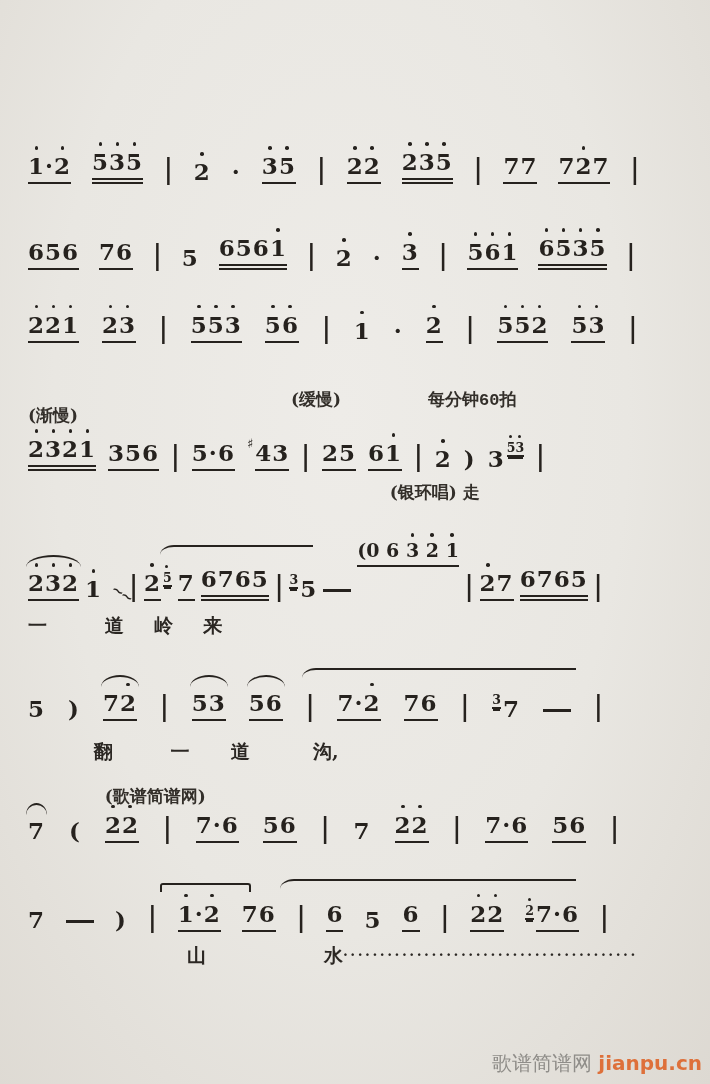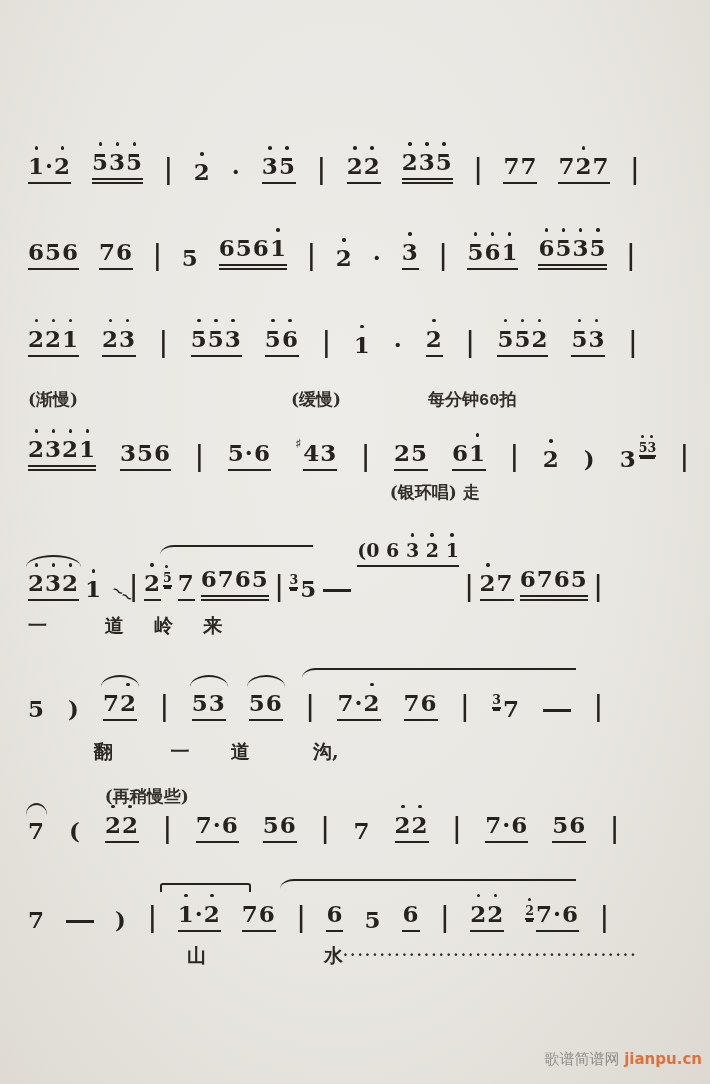--- a/index.html
+++ b/index.html
@@ -2,23 +2,23 @@
 <html><head>
 <meta charset="utf-8">
 <style>
   html,body{margin:0;padding:0;}
   body{width:710px;height:1084px;font-family:"DejaVu Serif","Liberation Serif",serif;}
   .page{position:relative;width:710px;height:1084px;overflow:hidden;color:#26221e;
         background:radial-gradient(ellipse at 48% 38%, #eeece8 0%, #e9e7e2 55%, #ddd9d2 100%);}
   .score{position:absolute;left:0;top:0;width:100%;height:100%;}
   .line{position:absolute;left:28px;width:548px;}
   .cells{display:flex;align-items:flex-end;}
-  .L1 .cells{gap:21px}.L2 .cells{gap:20px}.L3 .cells{gap:23px}.L4 .cells{gap:24px}
+  .L1 .cells{gap:21px}.L2 .cells{gap:20px}.L3 .cells{gap:23px}.L4 .cells{gap:12px}
   .L5 .cells{gap:6px}.L6 .cells{gap:23px}.L7 .cells{gap:24px}.L8 .cells{gap:21px}
-  .L1{top:150px}.L2{top:236px}.L3{top:326px}.L4{top:437px}
+  .L1{top:150px}.L2{top:236px}.L3{top:312px}.L4{top:437px}
   .L5{top:567px}.L6{top:690px}.L7{top:812px}.L8{top:901px}
 
   .cell{position:relative;display:inline-flex;align-items:flex-end;
         font-size:23px;font-weight:bold;letter-spacing:1px;line-height:1.05;}
   .dcol{display:flex;flex-direction:column;align-items:stretch;}
   .digits{white-space:pre;}
   .ch{position:relative;display:inline-block;}
   .od{position:absolute;top:-8px;left:50%;margin-left:-2px;width:3.5px;height:3.5px;
       border-radius:50%;background:#26221e;}
   .uls{display:block;margin-top:2px;}
@@ -41,21 +41,21 @@
   .tie.sq{border-left:2px solid #26221e;border-right:2px solid #26221e;height:7px;
           border-radius:3px 3px 0 0;top:-18px;}
   .ann{position:absolute;top:-49px;font-size:17px;font-weight:bold;white-space:nowrap;color:#332f2a;}
   .L7 .ann{top:-27px;}
   .below{position:absolute;top:44px;font-size:17px;font-weight:bold;white-space:nowrap;color:#332f2a;}
   .lyric{position:absolute;font-size:19px;font-weight:bold;white-space:nowrap;color:#2b2723;}
   .L5 .lyric{top:46px}.L6 .lyric{top:49px}.L8 .lyric{top:42px}
   .leader{font-size:14px;letter-spacing:2.5px;vertical-align:2px;}
   .pagenum{position:absolute;left:242px;top:998px;width:130px;text-align:center;
            font-size:21px;font-weight:bold;letter-spacing:1px;}
-  .watermark{position:absolute;right:8px;top:1050px;font-size:15px;white-space:nowrap;
+  .watermark{position:absolute;right:8px;top:1050px;font-size:20px;white-space:nowrap;
              font-family:"DejaVu Sans","Liberation Sans",sans-serif;}
   .wm-site{color:#8f8d89;}
   .wm-url{color:#de703a;font-weight:bold;}
 </style>
 </head>
 <body>
 
 <div class="page">
   <div class="score">
       <div class="line L1">
@@ -275,21 +275,21 @@
               <span class="digits"><span class="ch"><i class="od"></i>5</span><span class="ch"><i class="od"></i>3</span></span>
               <span class="uls">
                 <i class="u"></i>
               </span>
             </span>
           </span>
           <span class="bar">|</span>
         </div>
       </div>
       <div class="line L4">
-        <span class="ann" style="left: 0%;">(渐慢)</span>
+        <span class="ann" style="left: 0%; margin-top: 16px;">(渐慢)</span>
         <span class="ann" style="left: 48%; text-align: center;">(缓慢)</span>
         <span class="ann" style="left: 73%; font-family: Liberation Mono, monospace;">每分钟60拍</span>
         <span class="below" style="left: 66%;">(银环唱) 走</span>
         <div class="cells">
           <span class="cell">
             <span class="dcol">
               <span class="digits"><span class="ch"><i class="od"></i>2</span><span class="ch"><i class="od"></i>3</span><span class="ch"><i class="od"></i>2</span><span class="ch"><i class="od"></i>1</span></span>
               <span class="uls">
                 <i class="u"></i>
                 <i class="u"></i>
@@ -529,21 +529,21 @@
             </span>
           </span>
           <span class="bar">|</span>
         </div>
         <span class="lyric" style="left: 12%;">翻</span>
         <span class="lyric" style="left: 26%;">一</span>
         <span class="lyric" style="left: 37%;">道</span>
         <span class="lyric" style="left: 52%;">沟,</span>
       </div>
       <div class="line L7">
-        <span class="ann" style="left: 14%;">(再稍慢些)</span>
+        <span class="ann" style="left: 14%;">(歌谱简谱网)</span>
         <div class="cells">
           <span class="cell">
             <i class="slur"></i>
             <span class="dcol">
               <span class="digits"><span class="ch">7</span></span>
             </span>
           </span>
           <span class="cell">
             <span class="dcol">
               <span class="digits"><span class="ch">(</span></span>

